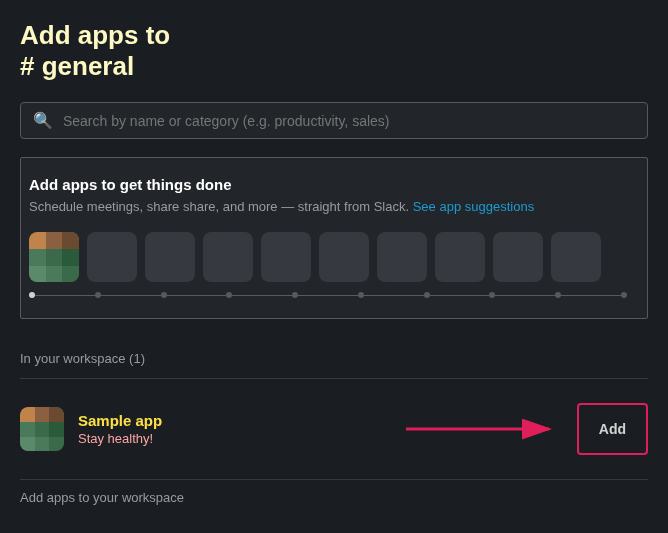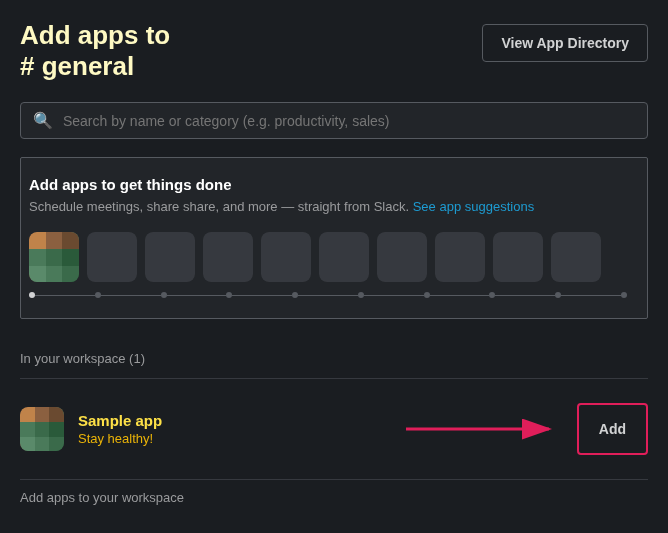--- a/index.html
+++ b/index.html
@@ -186,21 +186,21 @@
 
     .app-item-name {
       font-size: 15px;
       font-weight: 600;
       color: #fde047;
       margin-bottom: 2px;
     }
 
     .app-item-desc {
       font-size: 13px;
-      color: #eab308;
+      color: #fca5a5;
     }
 
     .add-button {
       background-color: transparent;
       color: #d1d2d3;
       border: 2px solid #e01e5a;
       border-radius: 4px;
       padding: 16px 20px;
       font-size: 14px;
       font-weight: 600;
@@ -258,21 +258,20 @@
 </head>
 <body>
 
 <div class="page-container">
 
   <div class="header">
     <div class="page-title">
       <div>Add apps to</div>
       <div># general</div>
     </div>
-    <button class="view-app-directory-btn">View App Directory</button>
   </div>
 
   <div class="search-bar">
     <span class="search-icon">🔍</span>
     <input class="search-input" type="text" placeholder="Search by name or category (e.g. productivity, sales)" style="">
   </div>
 
   <div class="featured-card">
     <div class="featured-title">Add apps to get things done</div>
     <div class="featured-subtitle">

